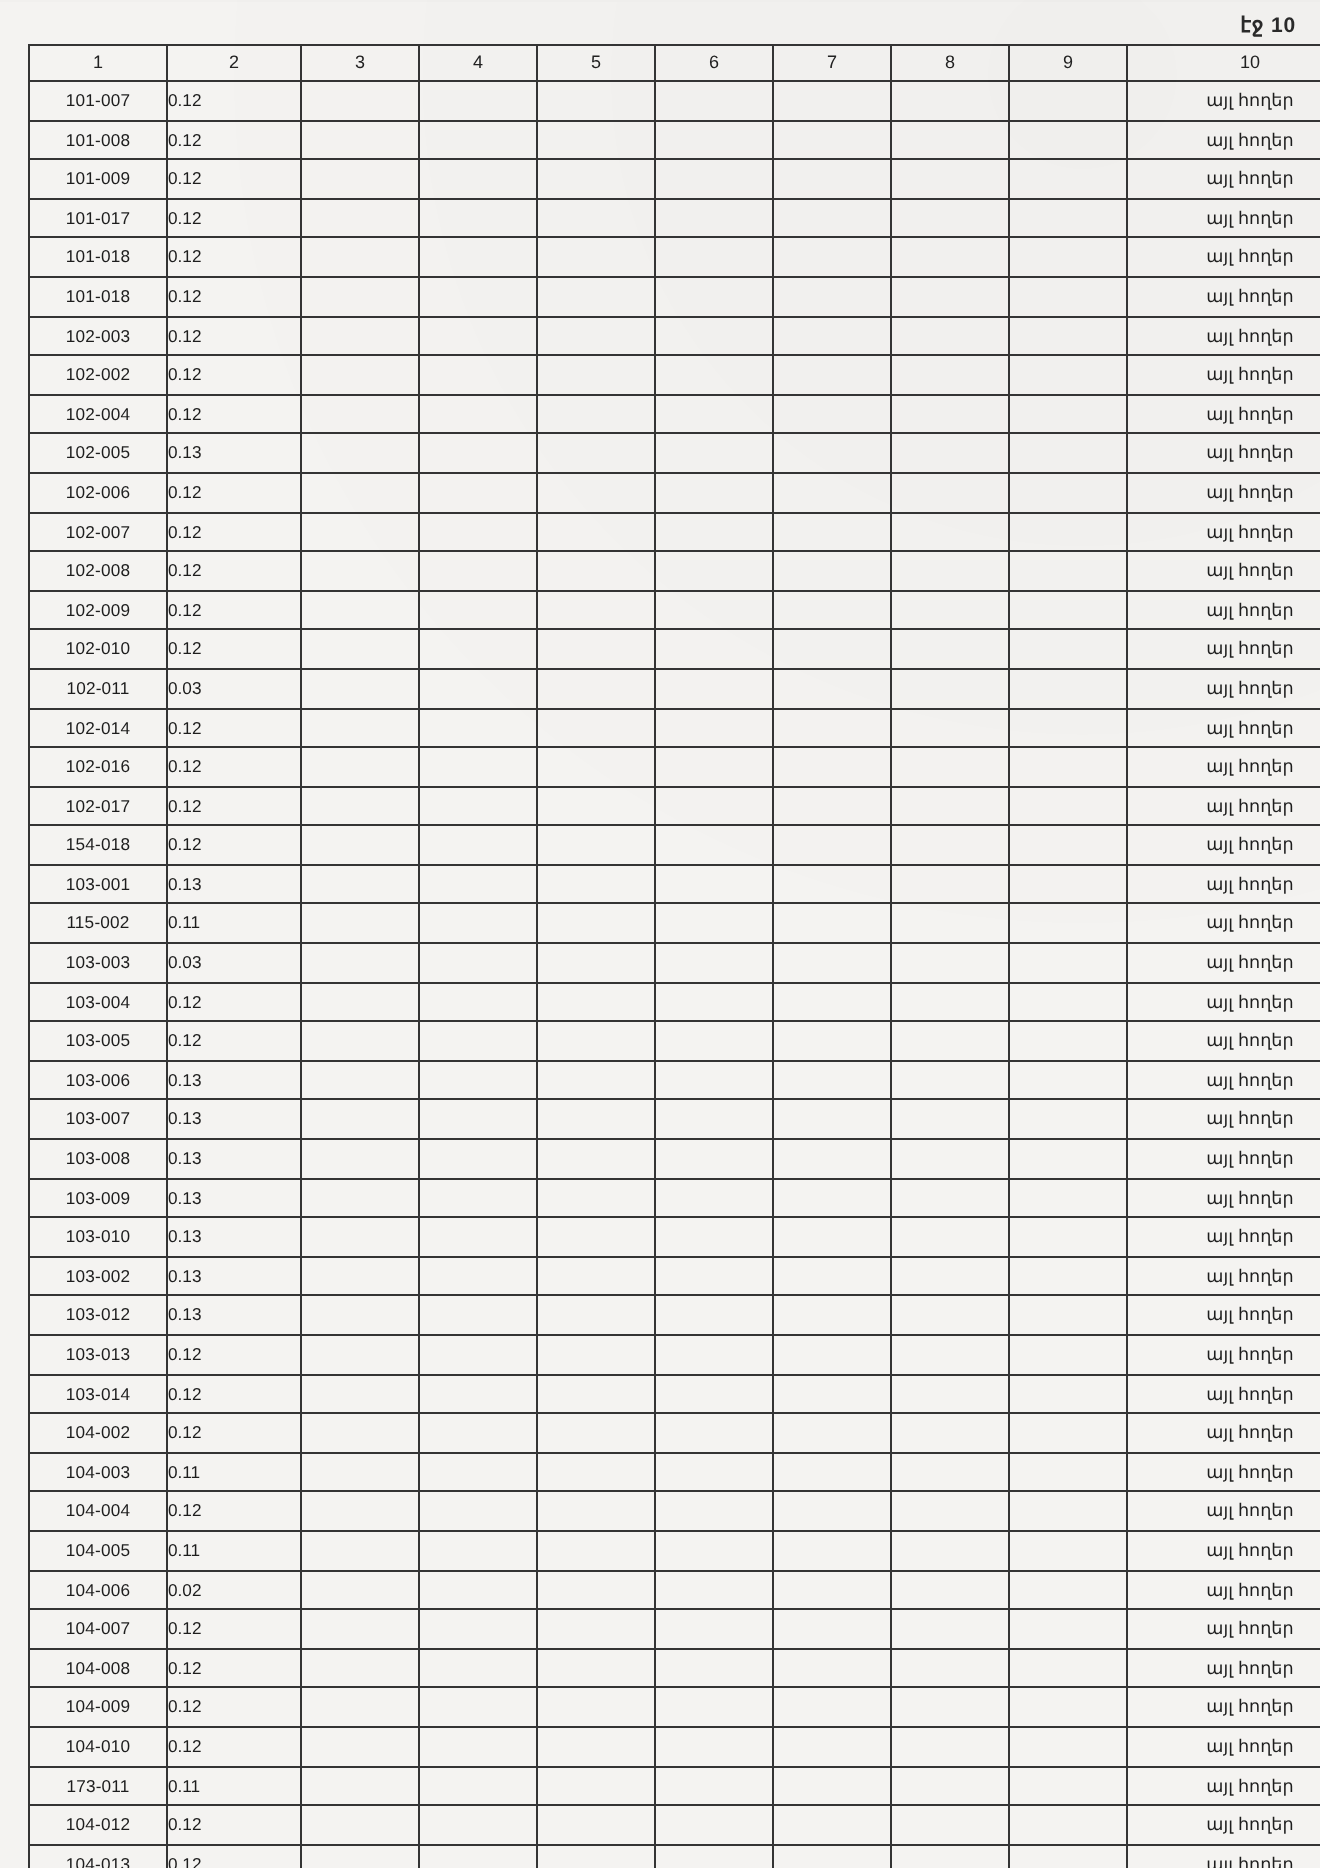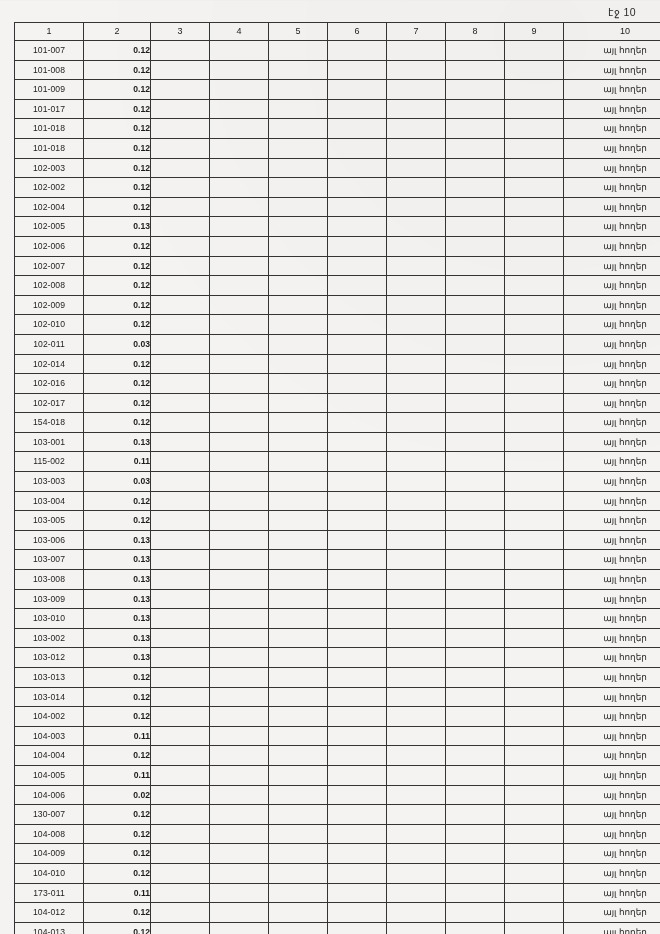--- a/index.html
+++ b/index.html
@@ -19,26 +19,27 @@
   .page {
     position: absolute;
     left: 0; top: 0;
     width: 660px;
     height: 934px;
     background: #f4f3f1;
     box-sizing: border-box;
   }
   .page-number {
     position: absolute;
-    right: 24px;
+    right: 12px;
     top: 6px;
     font-size: 10.5px;
     letter-spacing: .4px;
     color: #2a2a2a;
     white-space: nowrap;
+    font-weight: bold;
   }
   .table-wrap {
     position: absolute;
     left: 14px;
     top: 22px;
     width: 632px;
     height: 898px;
   }
   table.doc {
     border-collapse: collapse;
@@ -65,24 +66,23 @@
   .c-code {
     width: 68px;
     text-align: center;
     padding-left: 4px;
     font-size: 8.6px;
     letter-spacing: .1px;
     color: #1d1d1d;
   }
   .c-val {
     width: 66px;
-    text-align: right;
+    text-align: left;
     font-size: 8.6px;
     color: #1d1d1d;
-    font-weight: bold;
   }
   .c-blank {
     width: 58px;
   }
   .c-last {
     width: 122px;
     text-align: center;
     font-size: 8.8px;
     color: #1d1d1d;
   }
@@ -585,21 +585,21 @@
             <td class="c-blank"></td>
             <td class="c-blank"></td>
             <td class="c-blank"></td>
             <td class="c-blank"></td>
             <td class="c-blank"></td>
             <td class="c-blank"></td>
             <td class="c-blank"></td>
             <td class="c-last">այլ հողեր</td>
           </tr>
           <tr>
-            <td class="c-code">130-007</td>
+            <td class="c-code">104-007</td>
             <td class="c-val">0.12</td>
             <td class="c-blank"></td>
             <td class="c-blank"></td>
             <td class="c-blank"></td>
             <td class="c-blank"></td>
             <td class="c-blank"></td>
             <td class="c-blank"></td>
             <td class="c-blank"></td>
             <td class="c-last">այլ հողեր</td>
           </tr>

